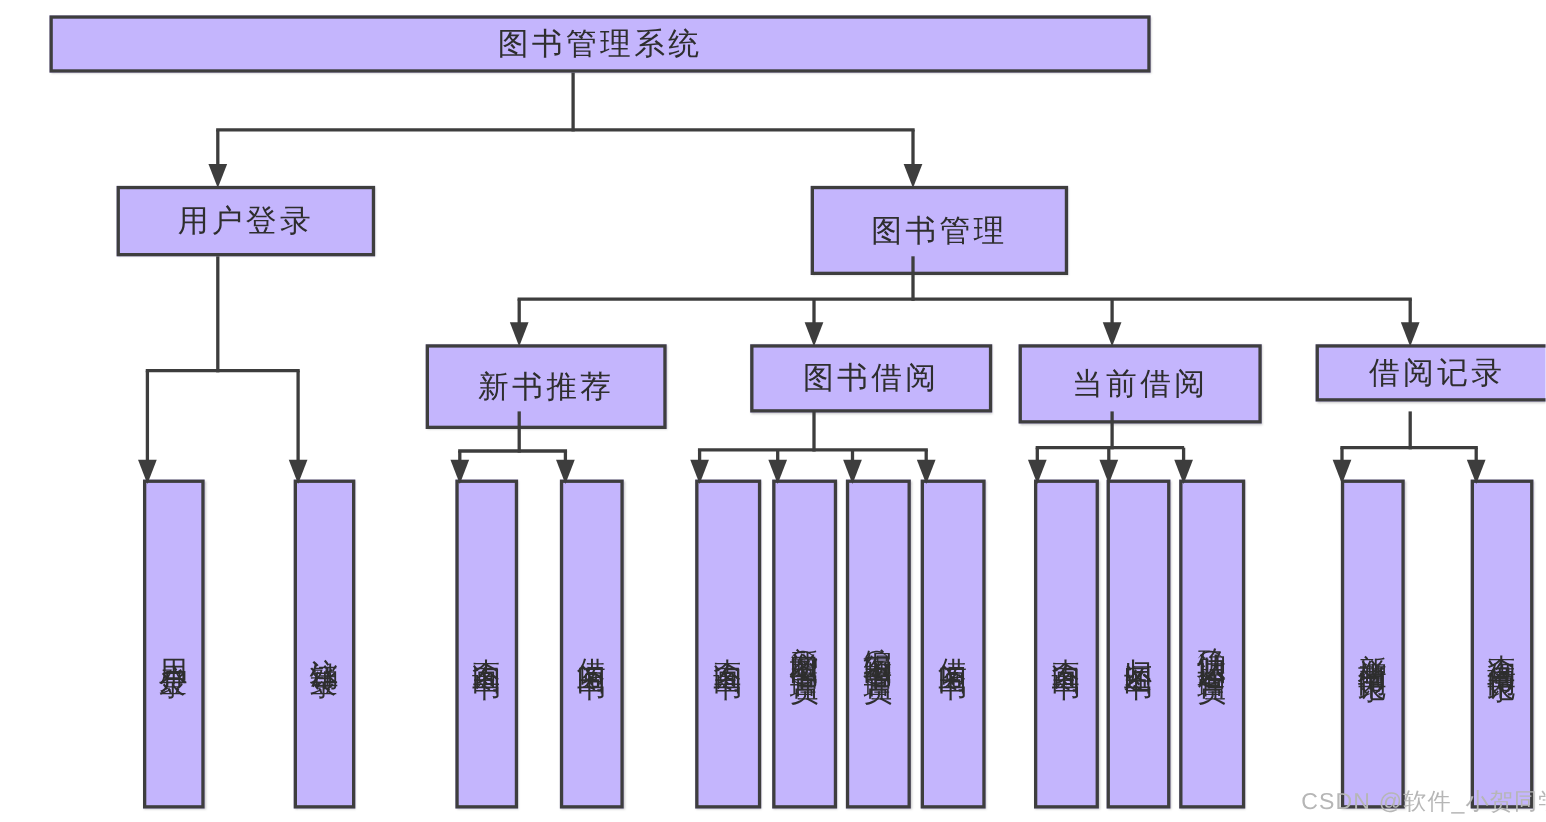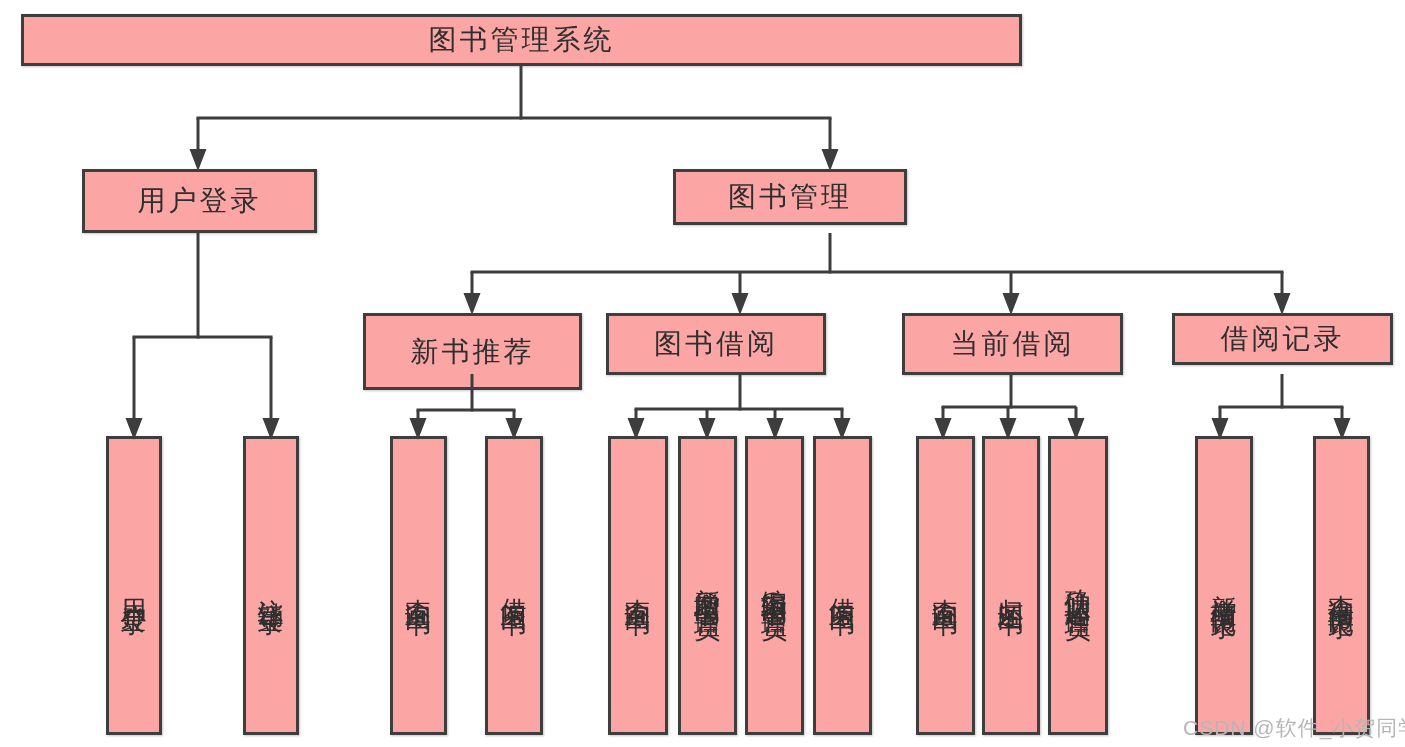--- a/index.html
+++ b/index.html
@@ -3,24 +3,24 @@
 <meta charset="utf-8">
 <style>
   html,body{margin:0;padding:0;}
   body{
     width:1405px;height:747px;position:relative;background:#ffffff;
     font-family:"Liberation Sans","DejaVu Sans",sans-serif;
     overflow:hidden;
   }
   .stage{position:absolute;left:0;top:0;width:1405px;height:747px;}
   .node{
-    position:absolute;background:#fca5a5;border:3px solid #3e3e3e;
+    position:absolute;background:#c4b5fd;border:3px solid #3e3e3e;
     box-sizing:border-box;display:flex;align-items:center;justify-content:center;
     box-shadow:1px 1px 2px rgba(130,130,130,0.45);
-    color:#2e2e2e;z-index:1;
+    color:#2e2e2e;z-index:1;margin-left:24px;
   }
   .hlabel{font-size:28px;letter-spacing:3px;white-space:nowrap;}
   .leaf .vtext{
     writing-mode:vertical-rl;
     font-size:26px;line-height:1.0;letter-spacing:4px;white-space:nowrap;
   }
   .connector-layer{
     position:absolute;left:0;top:0;width:1405px;height:747px;
     z-index:3;pointer-events:none;
   }
@@ -36,31 +36,31 @@
 
 <div class="stage">
 
   <div class="node" style="left:21px;top:14px;width:1001px;height:52px">
     <span class="hlabel">图书管理系统</span>
   </div>
 
   <div class="node" style="left:82px;top:169px;width:235px;height:64px">
     <span class="hlabel">用户登录</span>
   </div>
-  <div class="node" style="left:673px;top:169px;width:234px;height:56px">
+  <div class="node" style="left:713px;top:169px;width:234px;height:81px">
     <span class="hlabel">图书管理</span>
   </div>
 
   <div class="node" style="left:363px;top:313px;width:219px;height:77px">
     <span class="hlabel">新书推荐</span>
   </div>
-  <div class="node" style="left:606px;top:313px;width:220px;height:62px">
+  <div class="node" style="left:658px;top:313px;width:220px;height:62px">
     <span class="hlabel">图书借阅</span>
   </div>
-  <div class="node" style="left:902px;top:313px;width:221px;height:62px">
+  <div class="node" style="left:902px;top:313px;width:221px;height:72px">
     <span class="hlabel">当前借阅</span>
   </div>
   <div class="node" style="left:1172px;top:313px;width:221px;height:52px">
     <span class="hlabel">借阅记录</span>
   </div>
 
   <div class="node leaf" style="left:106px;top:436px;width:56px;height:299px">
     <span class="vtext">用户登录</span>
   </div>
   <div class="node leaf" style="left:243px;top:436px;width:56px;height:299px">

